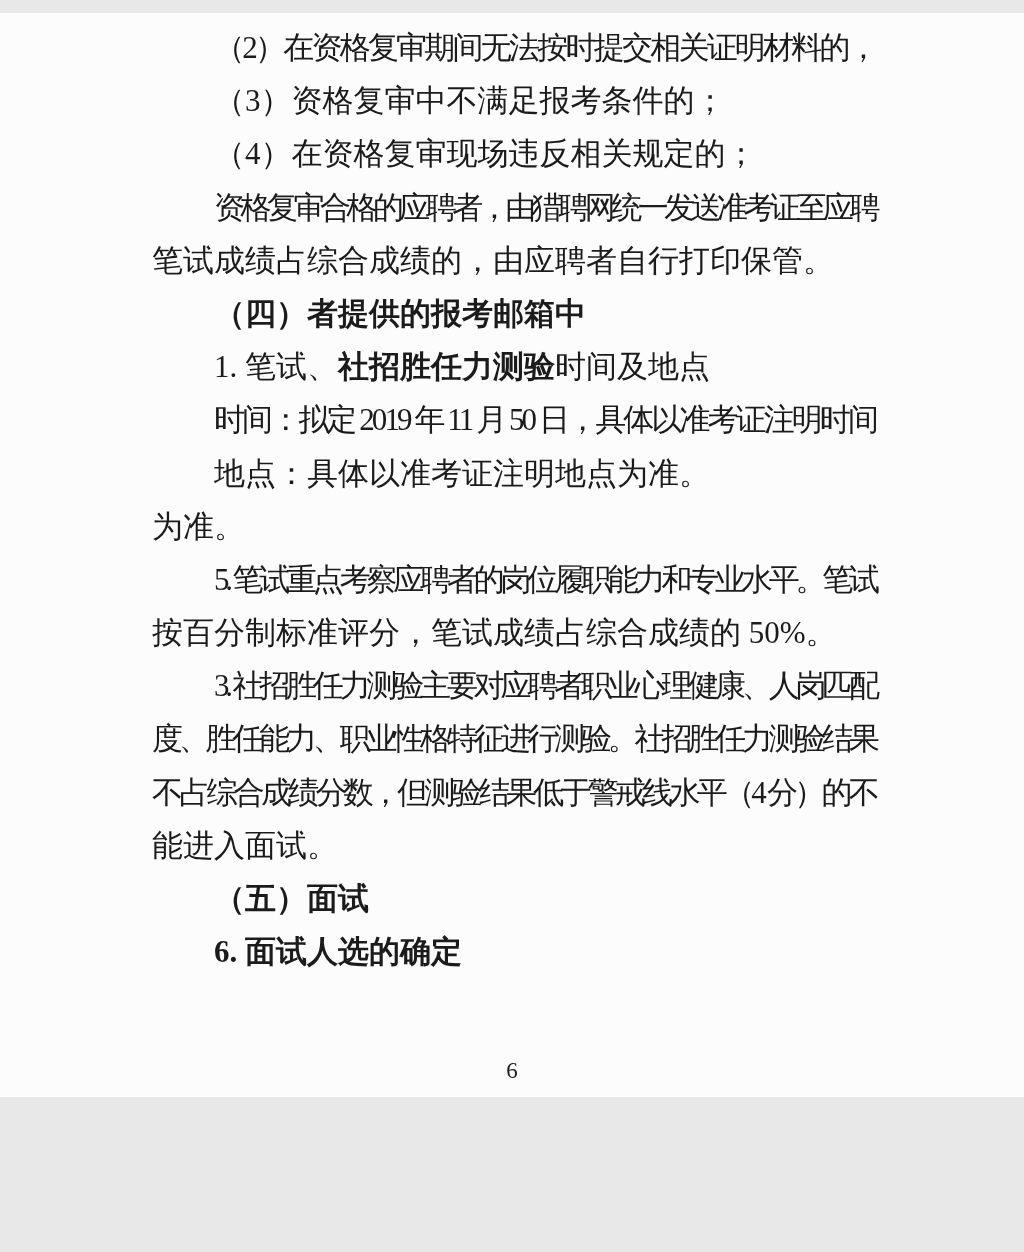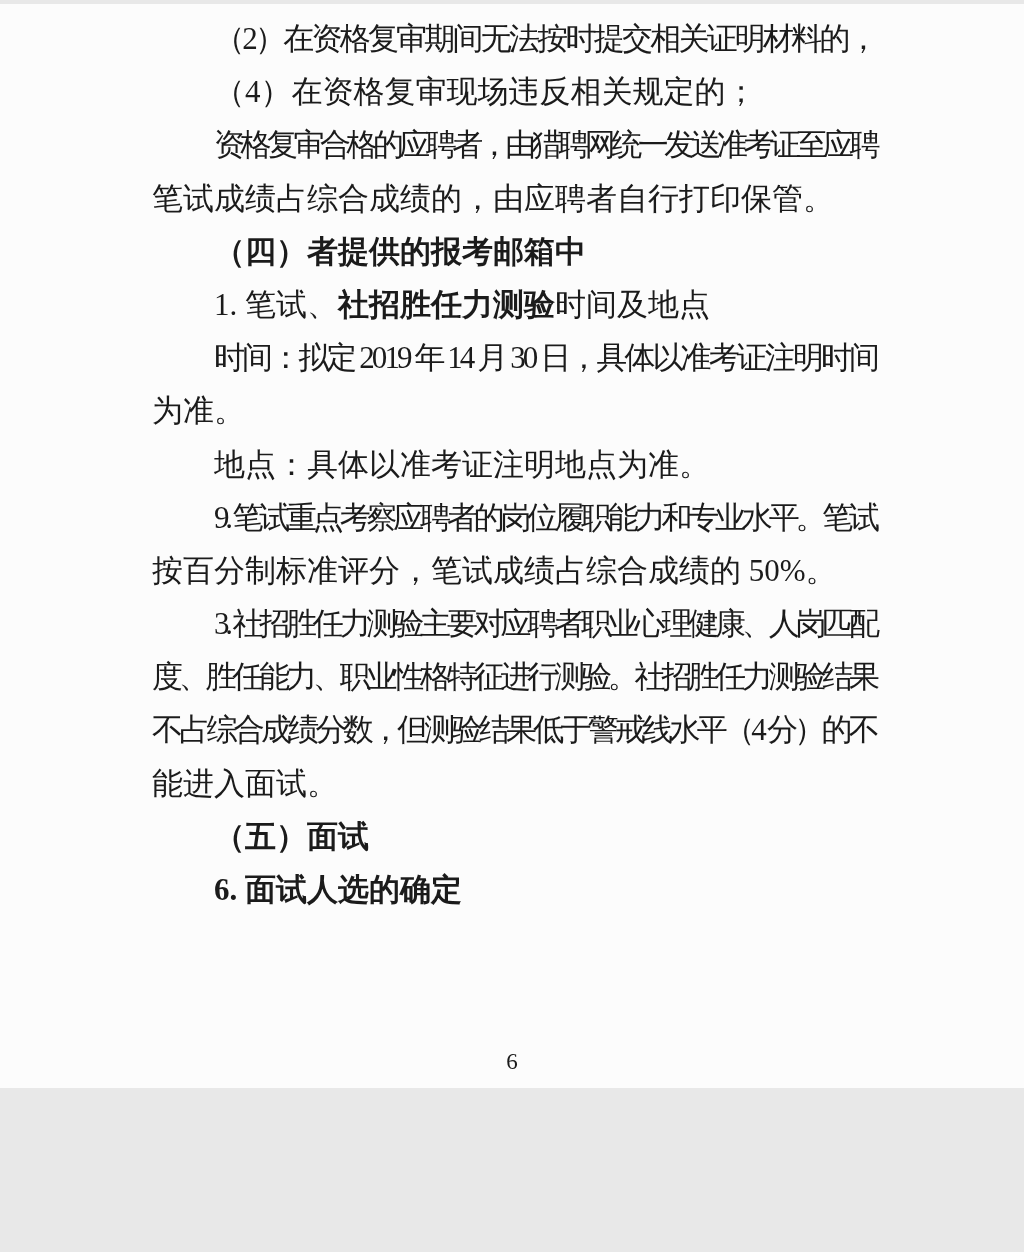--- a/index.html
+++ b/index.html
@@ -4,21 +4,21 @@
 <style>
   html, body {
     margin: 0;
     padding: 0;
     background: #e8e8e8;
   }
   .page {
     position: relative;
     width: 1024px;
     height: 1084px;
-    margin: 4px auto;
+    margin: 13px auto;
     background: var(--page-bg, #fcfcfc);
     color: var(--text-color, #1b1b1b);
     font-family: "Liberation Serif", "DejaVu Serif", serif;
     overflow: hidden;
   }
   .text-block {
     position: absolute;
     top: 8px;
     left: 152px;
     width: 724px;
@@ -46,29 +46,30 @@
     font-size: 23px;
     line-height: 28px;
   }
 </style>
 </head>
 <body>
 
 <div class="page" style="--page-bg: #fcfcfc; --text-color: #1b1b1b;">
   <div class="text-block">
       <div class="line indent" style="letter-spacing: -2.77px;"><span class="inner"><span class="seg">（2）在资格复审期间无法按时提交相关证明材料的，</span></span></div>
+      <div class="line indent"><span class="inner"><span class="seg">（3）资格复审中不满足报考条件的；</span></span></div>
       <div class="line indent"><span class="inner"><span class="seg">（4）在资格复审现场违反相关规定的；</span></span></div>
       <div class="line indent" style="letter-spacing: -4.52px;"><span class="inner"><span class="seg">资格复审合格的应聘者，由猎聘网统一发送准考证至应聘</span></span></div>
       <div class="line"><span class="inner"><span class="seg">笔试成绩占综合成绩的，由应聘者自行打印保管。</span></span></div>
       <div class="line indent"><span class="inner"><span class="seg bold">（四）者提供的报考邮箱中</span></span></div>
       <div class="line indent"><span class="inner"><span class="seg">1. 笔试、</span><span class="seg bold">社招胜任力测验</span><span class="seg">时间及地点</span></span></div>
-      <div class="line indent" style="letter-spacing: -2.92px;"><span class="inner"><span class="seg">时间：拟定 2019 年 14 月 30 日，具体以准考证注明时间</span></span></div>
+      <div class="line indent" style="letter-spacing: -2.92px;"><span class="inner"><span class="seg">时间：拟定 2019 年 11 月 50 日，具体以准考证注明时间</span></span></div>
+      <div class="line indent"><span class="inner"><span class="seg">地点：具体以准考证注明地点为准。</span></span></div>
       <div class="line"><span class="inner"><span class="seg">为准。</span></span></div>
-      <div class="line indent"><span class="inner"><span class="seg">地点：具体以准考证注明地点为准。</span></span></div>
-      <div class="line indent" style="letter-spacing: -4.19px;"><span class="inner"><span class="seg">9. 笔试重点考察应聘者的岗位履职能力和专业水平。笔试</span></span></div>
+      <div class="line indent" style="letter-spacing: -4.19px;"><span class="inner"><span class="seg">5. 笔试重点考察应聘者的岗位履职能力和专业水平。笔试</span></span></div>
       <div class="line"><span class="inner"><span class="seg">按百分制标准评分，笔试成绩占综合成绩的 50%。</span></span></div>
       <div class="line indent" style="letter-spacing: -4.19px;"><span class="inner"><span class="seg">3. 社招胜任力测验主要对应聘者职业心理健康、人岗匹配</span></span></div>
       <div class="line" style="letter-spacing: -4.19px;"><span class="inner"><span class="seg">度、胜任能力、职业性格特征进行测验。社招胜任力测验结果</span></span></div>
       <div class="line" style="letter-spacing: -3.76px;"><span class="inner"><span class="seg">不占综合成绩分数，但测验结果低于警戒线水平（4 分）的不</span></span></div>
       <div class="line"><span class="inner"><span class="seg">能进入面试。</span></span></div>
       <div class="line indent"><span class="inner"><span class="seg bold">（五）面试</span></span></div>
       <div class="line indent"><span class="inner"><span class="seg bold">6. 面试人选的确定</span></span></div>
     </div>
   <div class="page-number">6</div>
 </div>

